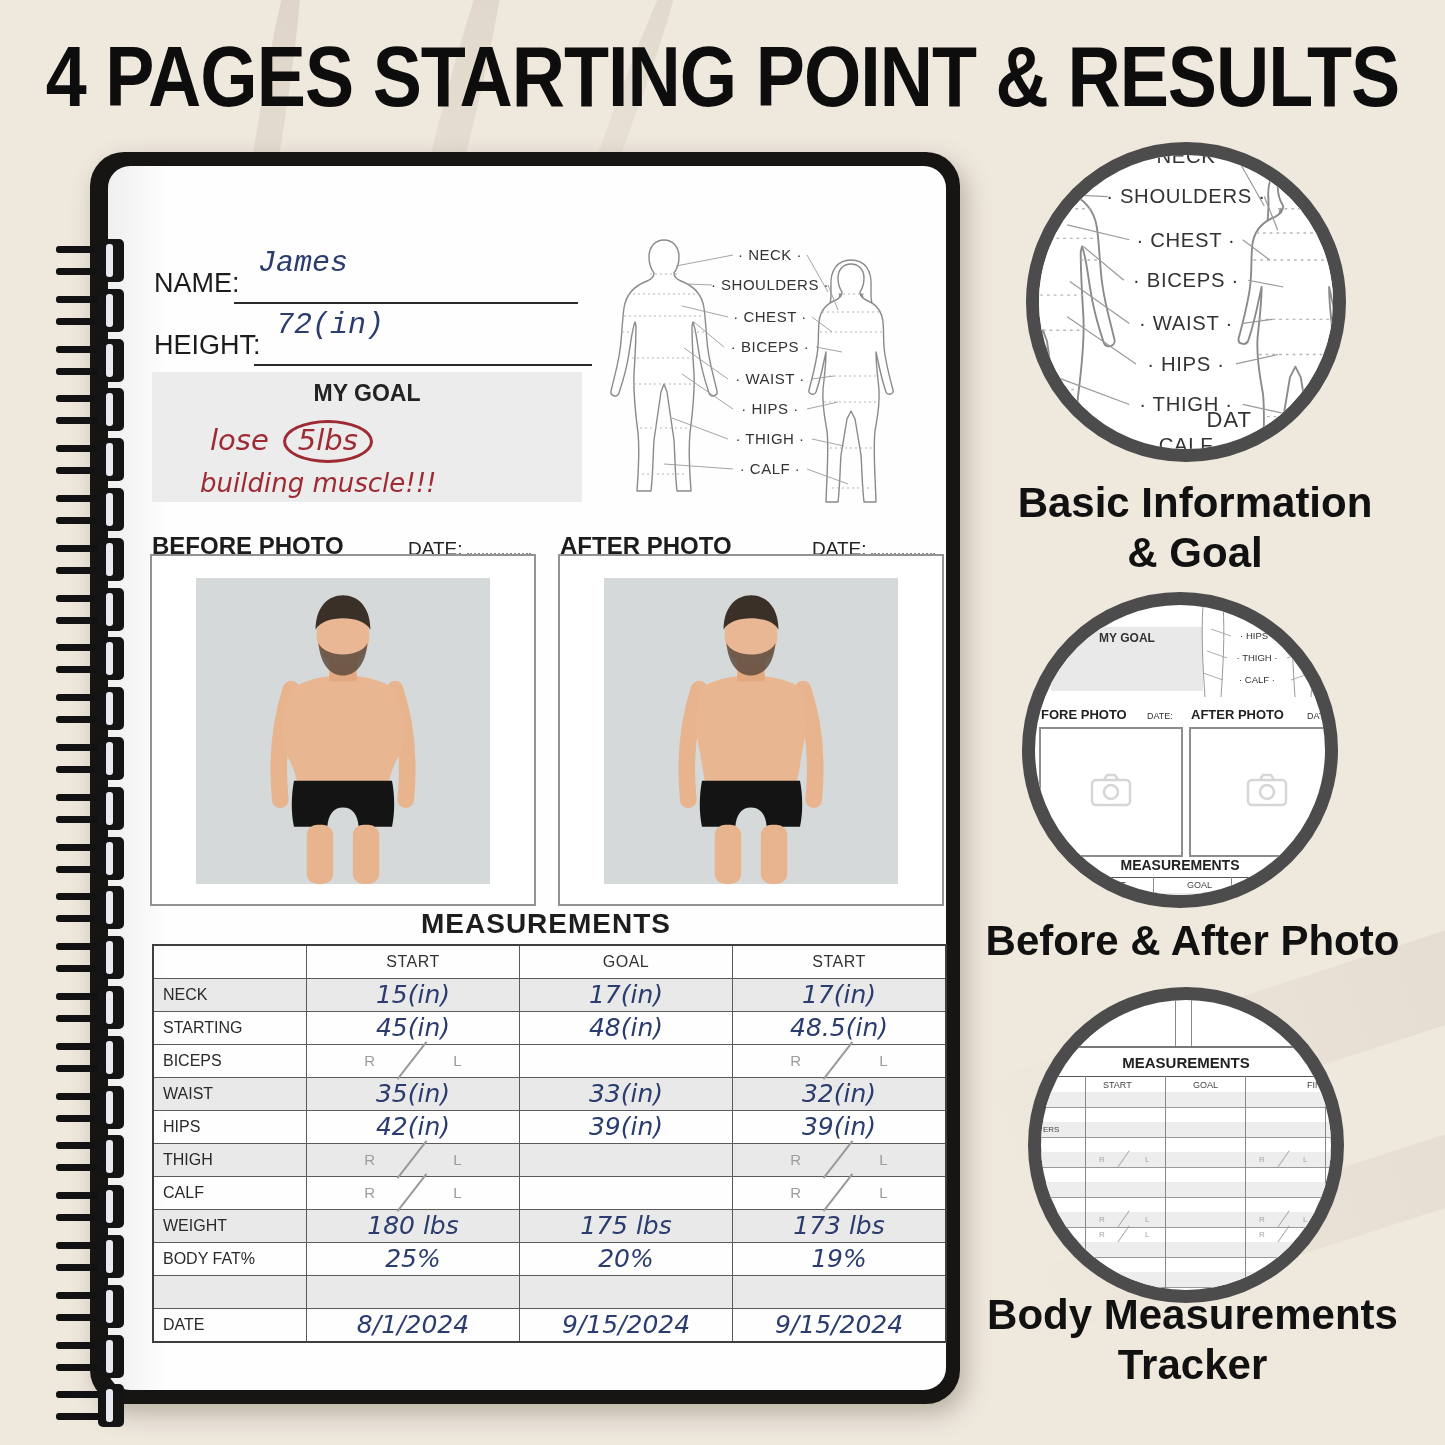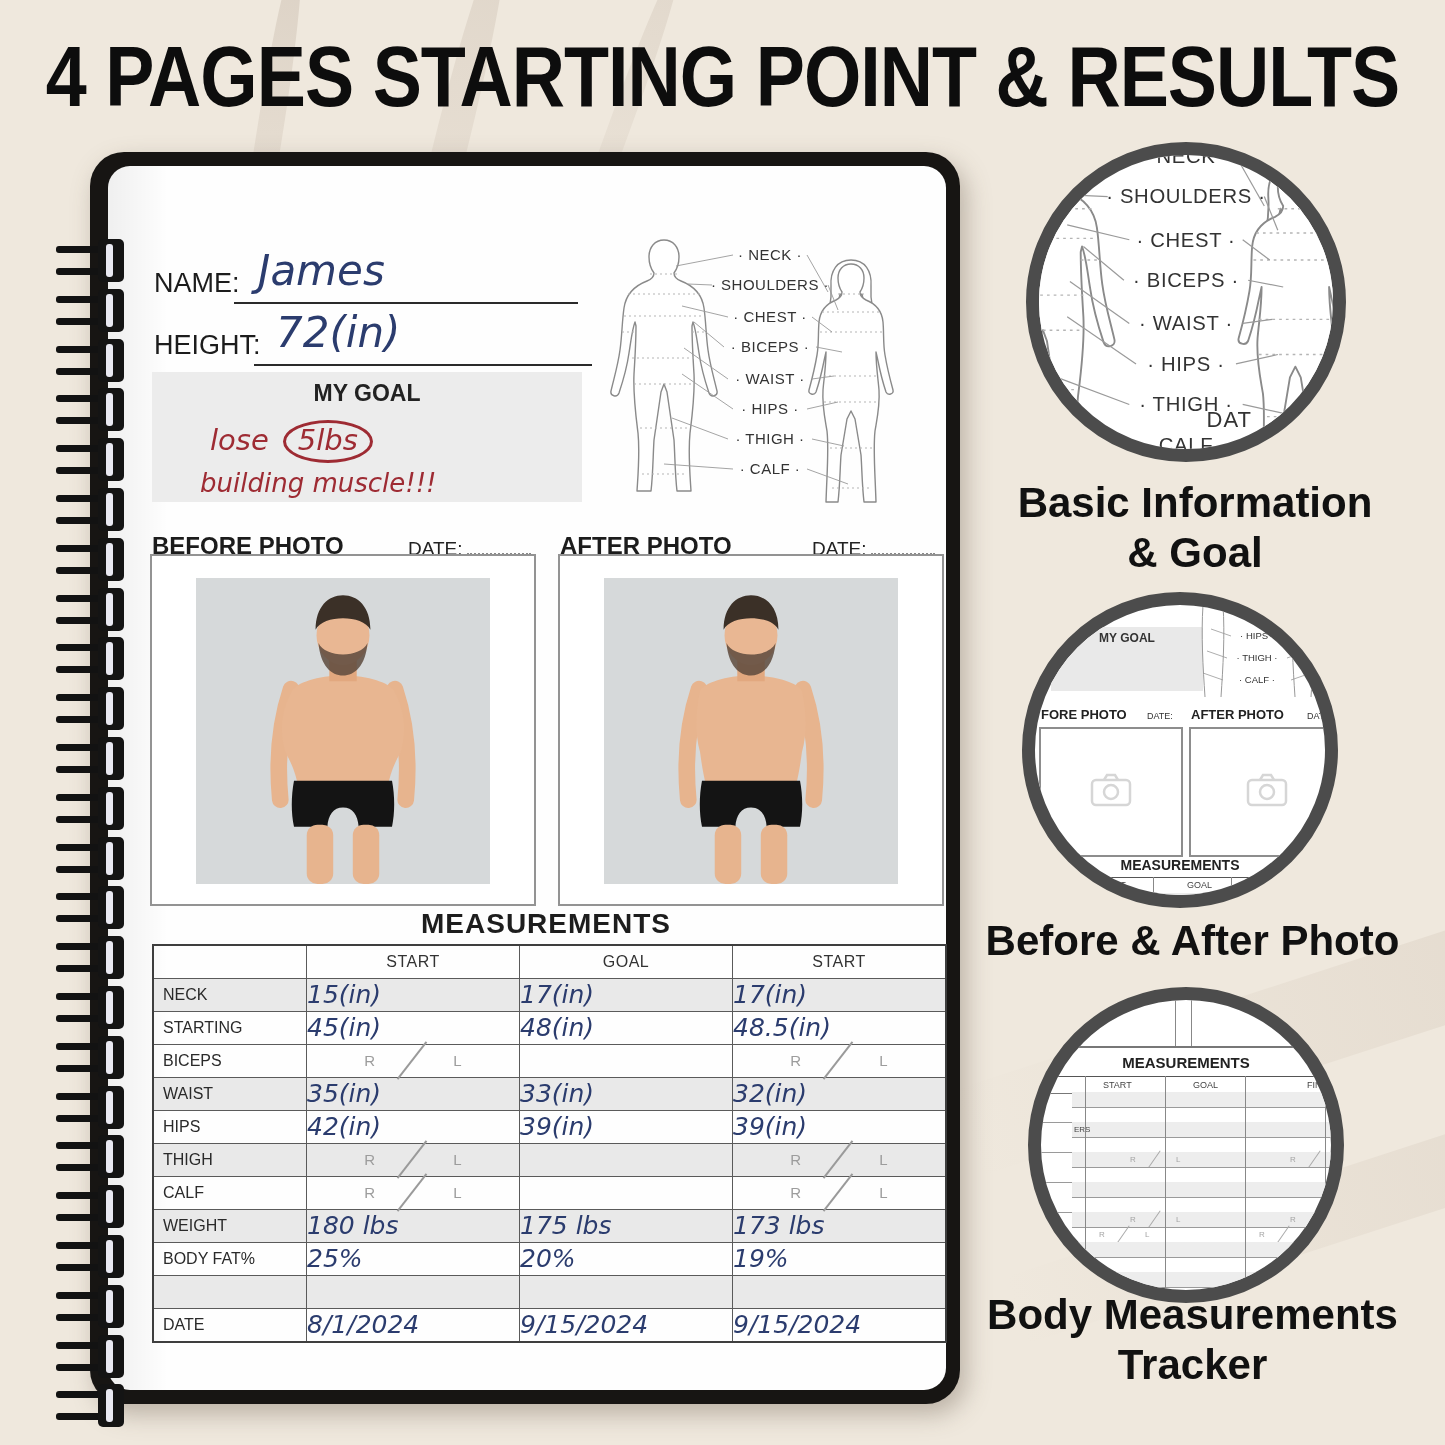--- a/index.html
+++ b/index.html
@@ -40,21 +40,21 @@
   .loop .bar{position:absolute;left:0;width:48px;height:7px;background:#121212;border-radius:3px;}
   .loop .b1{top:8px;} .loop .b2{top:30px;}
   .loop .block{position:absolute;left:42px;top:1px;width:26px;height:43px;background:#141414;border-radius:5px;}
   .loop .shine{position:absolute;left:50px;top:6px;width:7px;height:33px;background:#e9e9f2;border-radius:3px;}
 
   
   .sheet-title{position:absolute;left:0;top:30px;width:100%;text-align:center;font-size:33px;font-weight:600;letter-spacing:1px;color:#222;}
   .fieldlabel{position:absolute;font-size:27px;color:#1c1c1c;}
   .underline{position:absolute;border-bottom:2px solid #2a2a2a;}
   .hand{font-family:"DejaVu Sans",sans-serif;font-style:italic;color:#2b3c6e;}
-  .hand-big{position:absolute;font-size:42px;}
+  .hand-big{position:absolute;font-size:30px;font-family:Liberation Mono, monospace;}
   .goalbox{position:absolute;left:44px;top:206px;width:430px;height:130px;background:#ececec;}
   .goalbox .gt{position:absolute;top:8px;width:100%;text-align:center;font-size:23px;font-weight:600;color:#222;}
   .redhand{font-family:"DejaVu Sans",sans-serif;font-style:italic;color:#9e2b33;}
   .goal-l1{position:absolute;left:58px;top:48px;font-size:29px;}
   .circled{display:inline-block;border:3px solid #9e2b33;border-radius:50%;padding:0px 12px 3px;margin-left:14px;}
   .goal-l2{position:absolute;left:48px;top:96px;font-size:26px;}
 
   .diagram{position:absolute;left:476px;top:56px;width:372px;height:300px;}
   .diagram svg{width:100%;height:100%;}
 
@@ -64,21 +64,21 @@
   .frame{position:absolute;top:388px;width:382px;height:348px;border:2px solid #939393;background:#fff;}
   .photo{position:absolute;left:44px;right:44px;top:22px;bottom:20px;background:#d6d9da;}
   .photo svg{width:100%;height:100%;display:block;}
 
   .mtitle{position:absolute;left:44px;top:742px;width:788px;text-align:center;font-size:28px;font-weight:600;letter-spacing:1px;color:#1d1d1d;}
   table.m{position:absolute;left:44px;top:778px;width:788px;border-collapse:collapse;table-layout:fixed;border:2px solid #3e3e3e;}
   table.m td{border:1px solid #5a5a5a;height:32px;padding:0;position:relative;overflow:visible;}
   table.m td.c0{width:152px;} table.m td.cv{width:212px;}
   td.rowlabel{font-size:16px;color:#2a2a2a;padding-left:9px !important;}
   td.headc{font-size:16px;color:#333;text-align:center;letter-spacing:.5px;}
-  td.val{font-size:25px;line-height:30px;}
+  td.val{text-align:center;font-size:25px;line-height:30px;}
   tr.shade td{background:#e9e9e9;}
   td.rlcell .r,td.rlcell .l{position:absolute;top:7px;font-size:15px;color:#9c9c9c;}
   td.rlcell .r{left:27%;} td.rlcell .l{left:69%;}
   td.rlcell .sl{position:absolute;left:49%;top:-8px;width:2px;height:47px;background:#9a9a9a;transform:rotate(38deg);z-index:2;}
 
   
   .circle{position:absolute;border:13px solid #4c4c4c;border-radius:50%;background:#fff;overflow:hidden;}
   .c1{left:1026px;top:142px;width:294px;height:294px;}
   .c2{left:1022px;top:592px;width:290px;height:290px;}
   .c3{left:1028px;top:987px;width:290px;height:290px;}
@@ -104,21 +104,21 @@
   .c2 .hdr span{position:absolute;font-size:9px;color:#444;top:2px;}
   .c2 .rows{position:absolute;top:288px;left:0;right:0;height:60px;
     background:repeating-linear-gradient(180deg,#ececec 0 13px,#ffffff 13px 26px);}
   .c2 .vln,.c3 .vln{position:absolute;width:1px;background:#888;}
 
   .c3 .topline{position:absolute;top:46px;left:12px;right:12px;height:1.5px;background:#777;}
   .c3 .mm{position:absolute;top:54px;width:100%;text-align:center;font-size:15px;font-weight:600;color:#222;}
   .c3 .hdr{position:absolute;top:76px;left:0;right:0;height:16px;border-top:1.5px solid #555;border-bottom:1px solid #777;}
   .c3 .hdr span{position:absolute;font-size:9px;color:#444;top:3px;}
   .c3 .row{position:absolute;left:0;right:0;height:15px;border-bottom:1px solid #9a9a9a;}
-  .c3 .row.sh{background:#ededed;margin-left:31px;}
+  .c3 .row.sh{background:#ededed;}
   .c3 .row .tx{position:absolute;font-size:8px;color:#555;top:3px;}
   .c3 .row .gr{color:#a5a5a5;}
   .c3 .row .msl{position:absolute;top:-3px;width:1px;height:20px;background:#aaa;transform:rotate(35deg);}
 </style>
 </head>
 <body>
 
 <div class="streak s1"></div>
 <div class="streak s2"></div>
 <div class="streak s3"></div>

